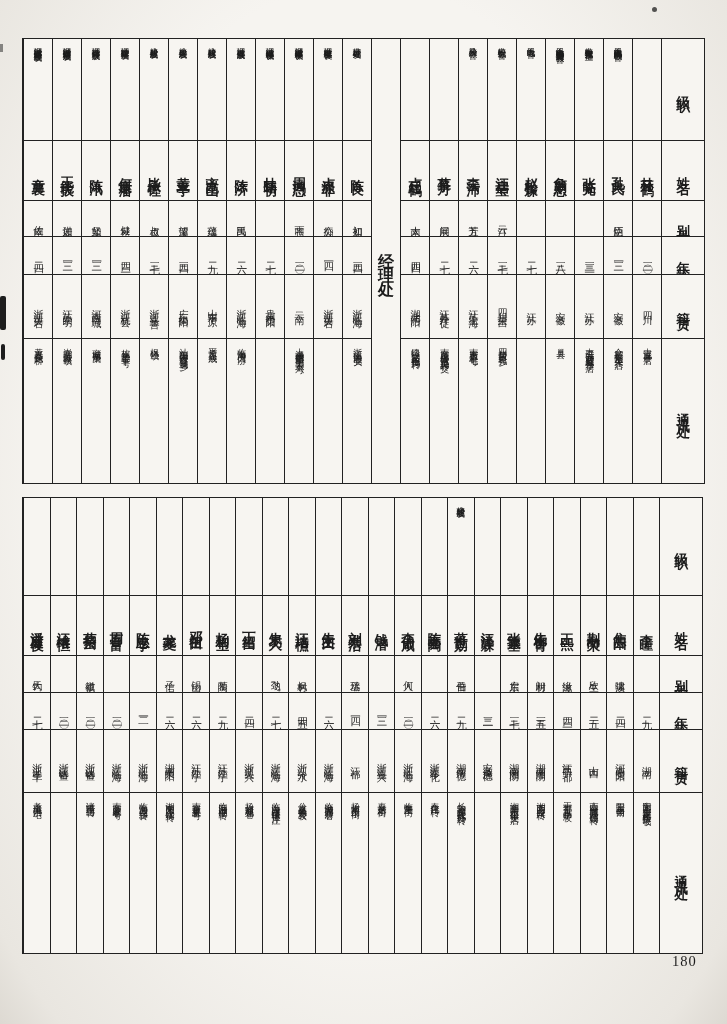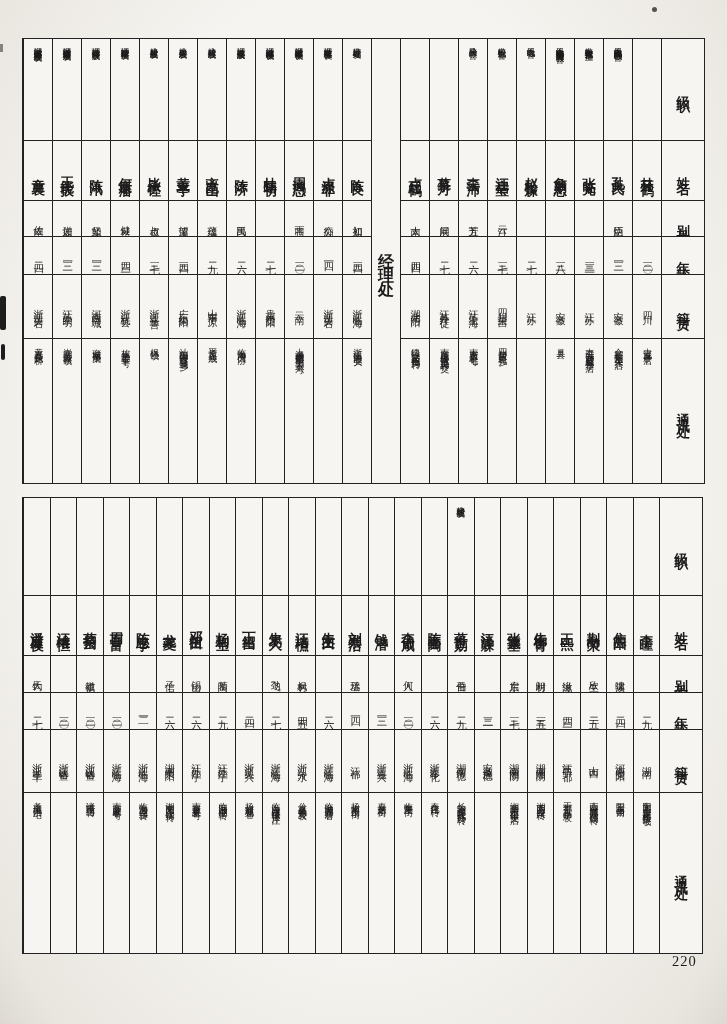--- a/index.html
+++ b/index.html
@@ -1008,18 +1008,18 @@
         <div class="cell c-native mid">
           <span class="vtext">浙江孝丰</span>
         </div>
         <div class="cell c-addr">
           <span class="vtext">孝丰城内洪宅</span>
         </div>
       </div>
     </div>
 </div>
 
-<div class="page-number">220</div>
+<div class="page-number">180</div>
 
 <div class="artifact a1"></div>
 <div class="artifact a2"></div>
 <div class="artifact a3"></div>
 <div class="artifact a4"></div>
 
 </body></html>

